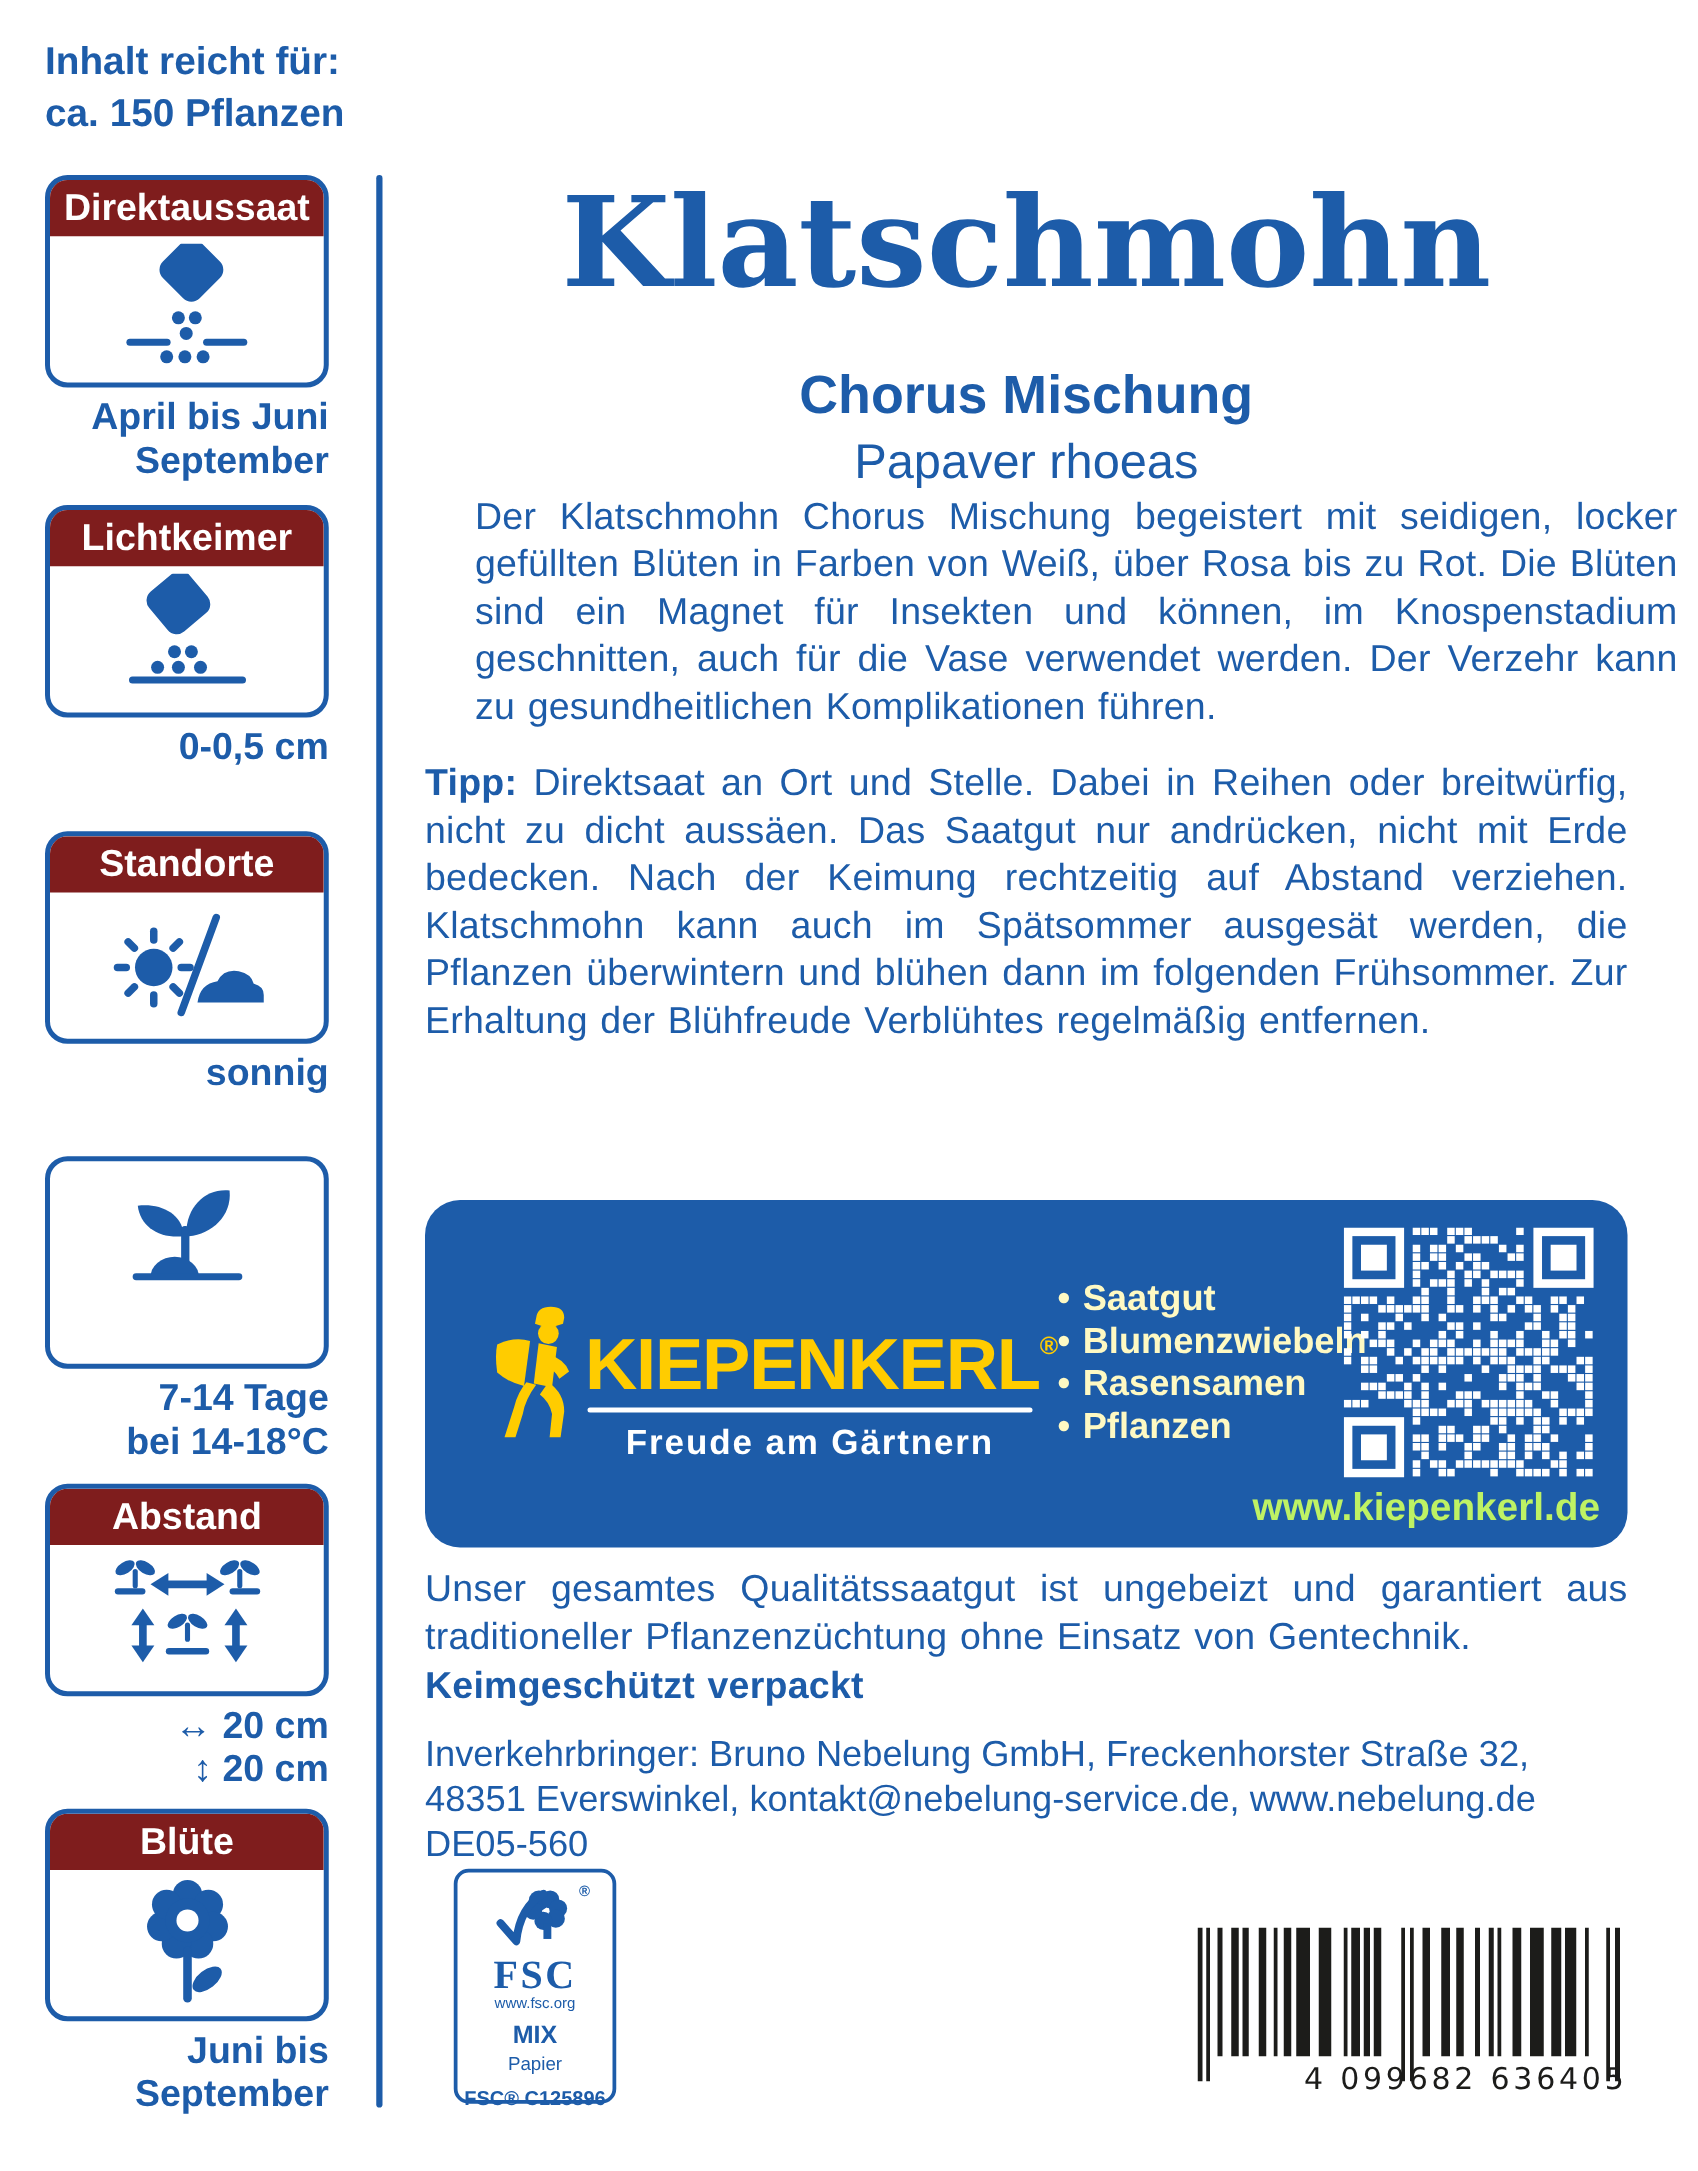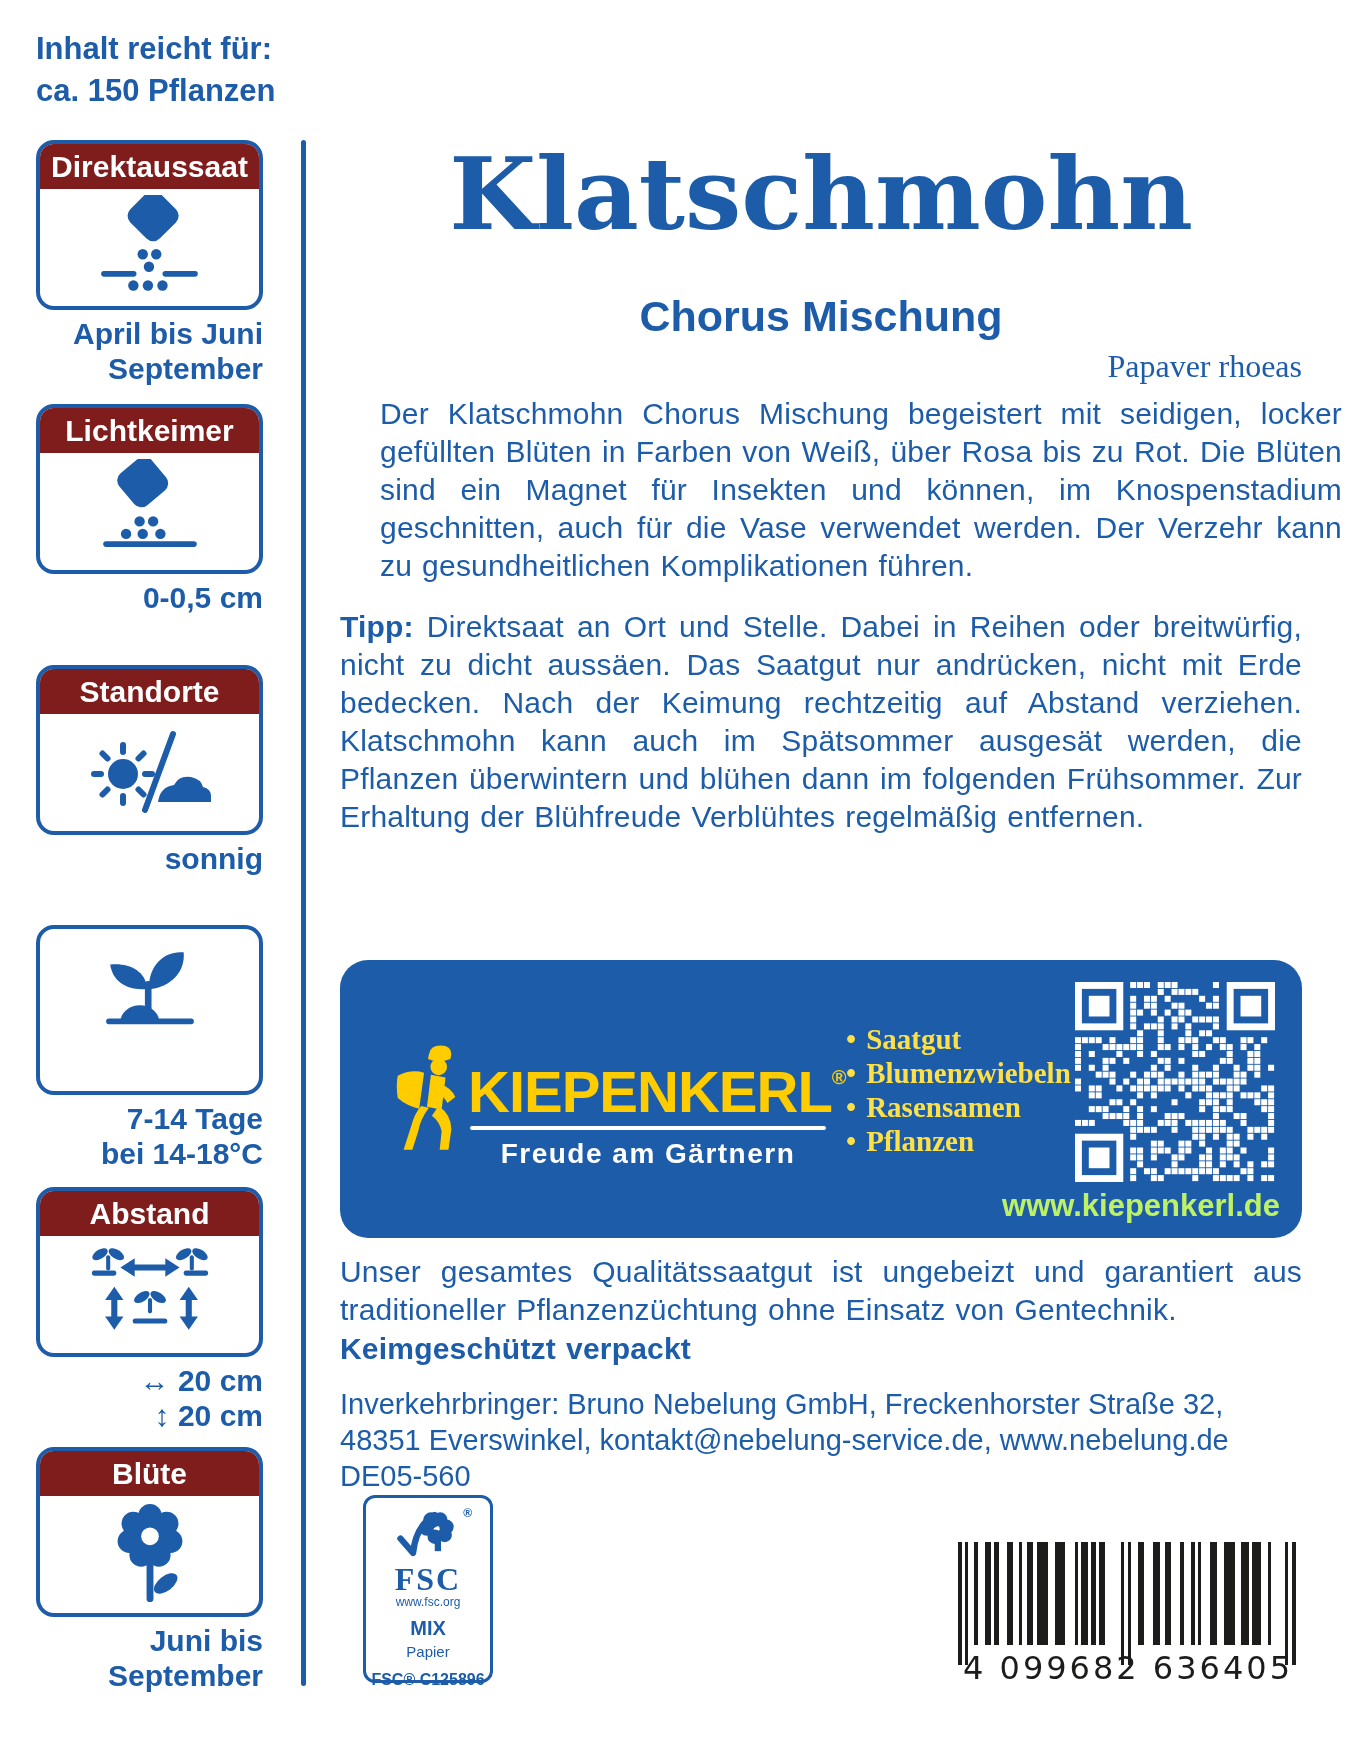--- a/index.html
+++ b/index.html
@@ -19,35 +19,35 @@
   .ibox-b{height:116px;display:flex;align-items:center;justify-content:center;}
   .ibox-b svg{display:block;}
   .icap{margin-top:6px;text-align:right;font-size:30px;line-height:35px;font-weight:bold;white-space:pre-line;
         font-family:"Liberation Sans","DejaVu Sans",sans-serif;}
 
   
   .main{position:absolute;left:340px;top:140px;width:962px;height:1597px;}
   .title{position:absolute;top:-16px;left:0;width:100%;margin:0;text-align:center;
          font-family:"DejaVu Serif",serif;font-weight:bold;font-size:100px;line-height:140px;}
   .subtitle{position:absolute;top:152px;left:0;width:100%;text-align:center;font-size:43px;font-weight:bold;}
-  .botanical{position:absolute;top:208px;left:0;width:100%;text-align:right;font-size:32px;font-family:Liberation Serif, serif;}
+  .botanical{position:absolute;top:208px;left:0;width:100%;text-align:center;font-size:39px;}
   .bodytext{font-size:30px;line-height:38px;text-align:justify;letter-spacing:.2px;word-spacing:1.5px;margin:0;}
   .desc{position:absolute;top:255px;left:0;width:100%;margin-left:40px;}
   .tip{position:absolute;top:468px;left:0;width:100%;}
 
   
   .banner{position:absolute;top:820px;left:0;width:962px;height:278px;background:#1d5ca9;border-radius:28px;}
   .man{position:absolute;left:48px;top:70px;width:78px;height:142px;}
   .brandrow{position:absolute;left:128px;top:98px;white-space:nowrap;}
   .brand{color:#ffcc00;font-weight:bold;font-size:58px;letter-spacing:-1px;}
   .reg{color:#ffcc00;font-size:20px;font-weight:bold;vertical-align:28px;}
   .rule{position:absolute;left:130px;top:166px;width:356px;height:4px;background:#fff;border-radius:2px;}
   .slogan{position:absolute;left:130px;top:178px;width:356px;text-align:center;color:#fff;font-weight:bold;
           font-size:28px;letter-spacing:1.5px;}
-  .products{position:absolute;left:506px;top:62px;color:#fde047;font-weight:bold;font-size:29px;line-height:34px;font-family:Liberation Serif, serif;}
+  .products{position:absolute;left:506px;top:62px;color:#fef9c3;font-weight:bold;font-size:29px;line-height:34px;}
   .prod .bu{margin-right:10px;}
   .qr{position:absolute;left:735px;top:22px;width:200px;height:200px;}
   .url{position:absolute;right:22px;top:228px;color:#bef264;font-weight:bold;font-size:31px;}
 
   
   .quality{position:absolute;top:1113px;left:0;width:100%;}
   .qbold{font-weight:bold;text-align:left;font-size:30px;line-height:40px;}
   .address{position:absolute;top:1246px;left:0;width:100%;font-size:29px;line-height:36px;white-space:pre-line;}
 
   
@@ -58,21 +58,21 @@
   .fsc-treewrap svg{height:56px;}
   .fsc-reg{position:absolute;right:18px;top:0;font-size:12px;font-weight:bold;}
   .fsc-name{font-family:"Liberation Serif",serif;font-weight:bold;font-size:32px;line-height:30px;letter-spacing:2px;}
   .fsc-url{font-size:12px;line-height:16px;}
   .fsc-mix{font-weight:bold;font-size:20px;line-height:24px;margin-top:6px;}
   .fsc-mat{font-size:15px;line-height:20px;margin-top:2px;}
   .fsc-lic{font-weight:bold;font-size:16px;line-height:20px;margin-top:8px;}
 
   .barcode{position:absolute;right:0;top:50px;width:348px;}
   .bars{width:340px;height:125px;display:block;margin:0 auto;}
-  .bnum{text-align:center;color:#1c1c1a;font-family:"DejaVu Sans",sans-serif;font-size:32px;letter-spacing:3px;
+  .bnum{text-align:right;color:#1c1c1a;font-family:"DejaVu Sans",sans-serif;font-size:24px;letter-spacing:3px;
         margin-top:-18px;}
 </style>
 </head>
 <body>
 
 <div class="page">
 
   <div class="topnote">
     <div>Inhalt reicht für:</div>
     <div>ca. 150 Pflanzen</div>

